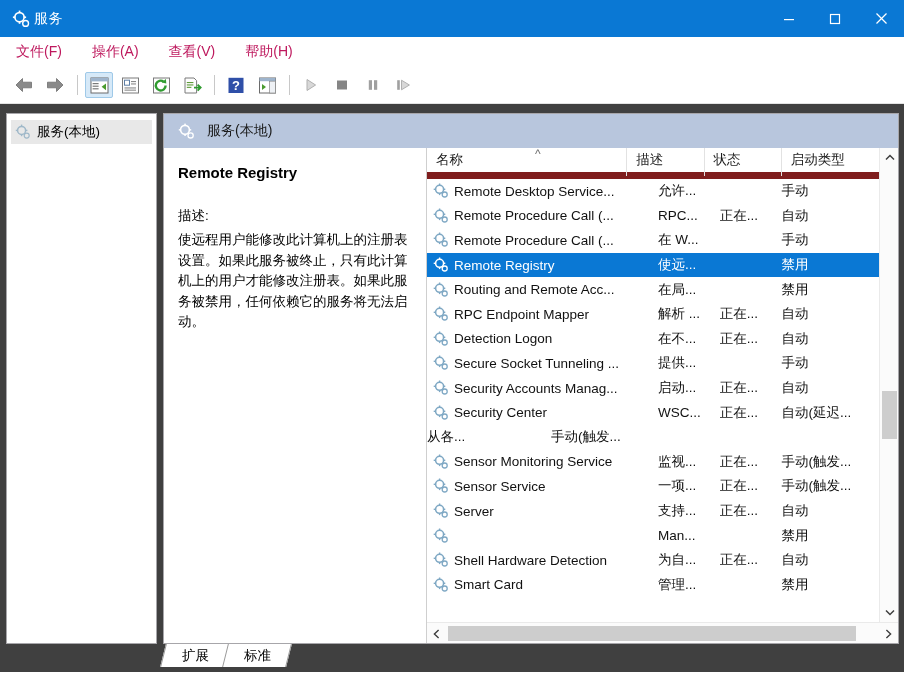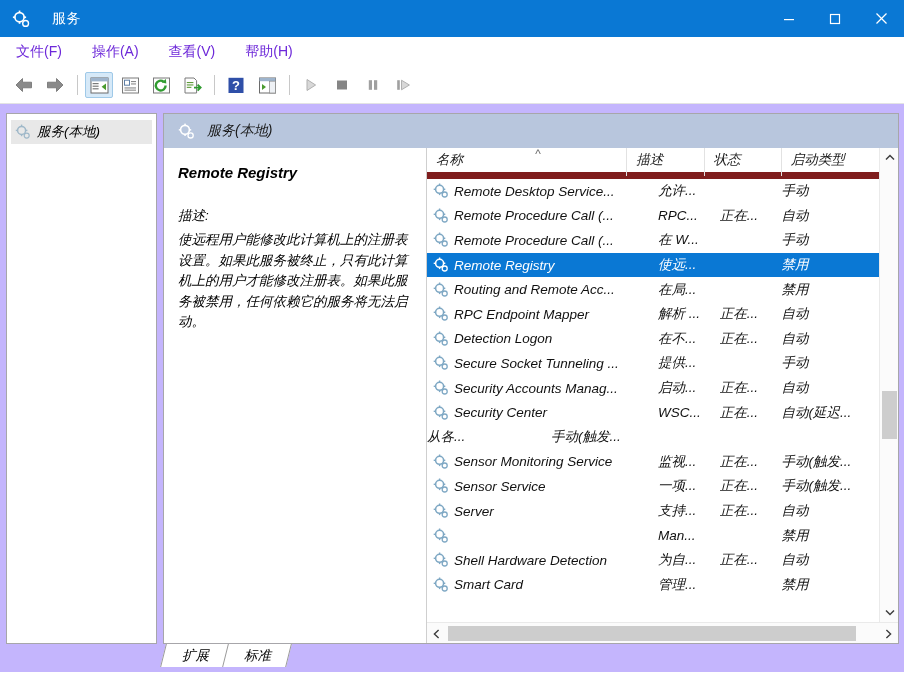--- a/index.html
+++ b/index.html
@@ -39,21 +39,21 @@
   }
   .title-icon {
     margin-left: 12px;
     width: 18px;
     height: 18px;
     position: relative;
     flex: 0 0 auto;
   }
   .title-icon svg { display: block; }
   .title-text {
-    margin-left: 22px;
+    margin-left: 4px;
     color: #ffffff;
     font-size: 14px;
     letter-spacing: 0.5px;
     white-space: nowrap;
   }
   .title-spacer { flex: 1 1 auto; }
   .win-btn {
     width: 46px;
     height: 37px;
     display: flex;
@@ -70,21 +70,21 @@
     width: 904px;
     height: 30px;
     background: #ffffff;
     display: flex;
     align-items: center;
     padding-left: 14px;
     box-sizing: border-box;
   }
   .menu-item {
     font-size: 14px;
-    color: #6d28d9;
+    color: #be185d;
     margin-right: 26px;
     white-space: nowrap;
     padding: 2px 2px;
   }
 
   
   .toolbar {
     position: absolute;
     left: 0; top: 67px;
     width: 904px;
@@ -117,22 +117,21 @@
     margin: 0 7px 0 5px;
   }
   .tb-btn svg { display: block; }
 
   
   .content {
     position: absolute;
     left: 0; top: 104px;
     width: 904px;
     height: 587px;
-    background: #c4b5fd;
-    font-style: italic;
+    background: #404040;
   }
 
   
   .tree-pane {
     position: absolute;
     left: 6px; top: 9px;
     width: 151px;
     height: 531px;
     background: #ffffff;
     border: 1px solid #a7a6aa;

